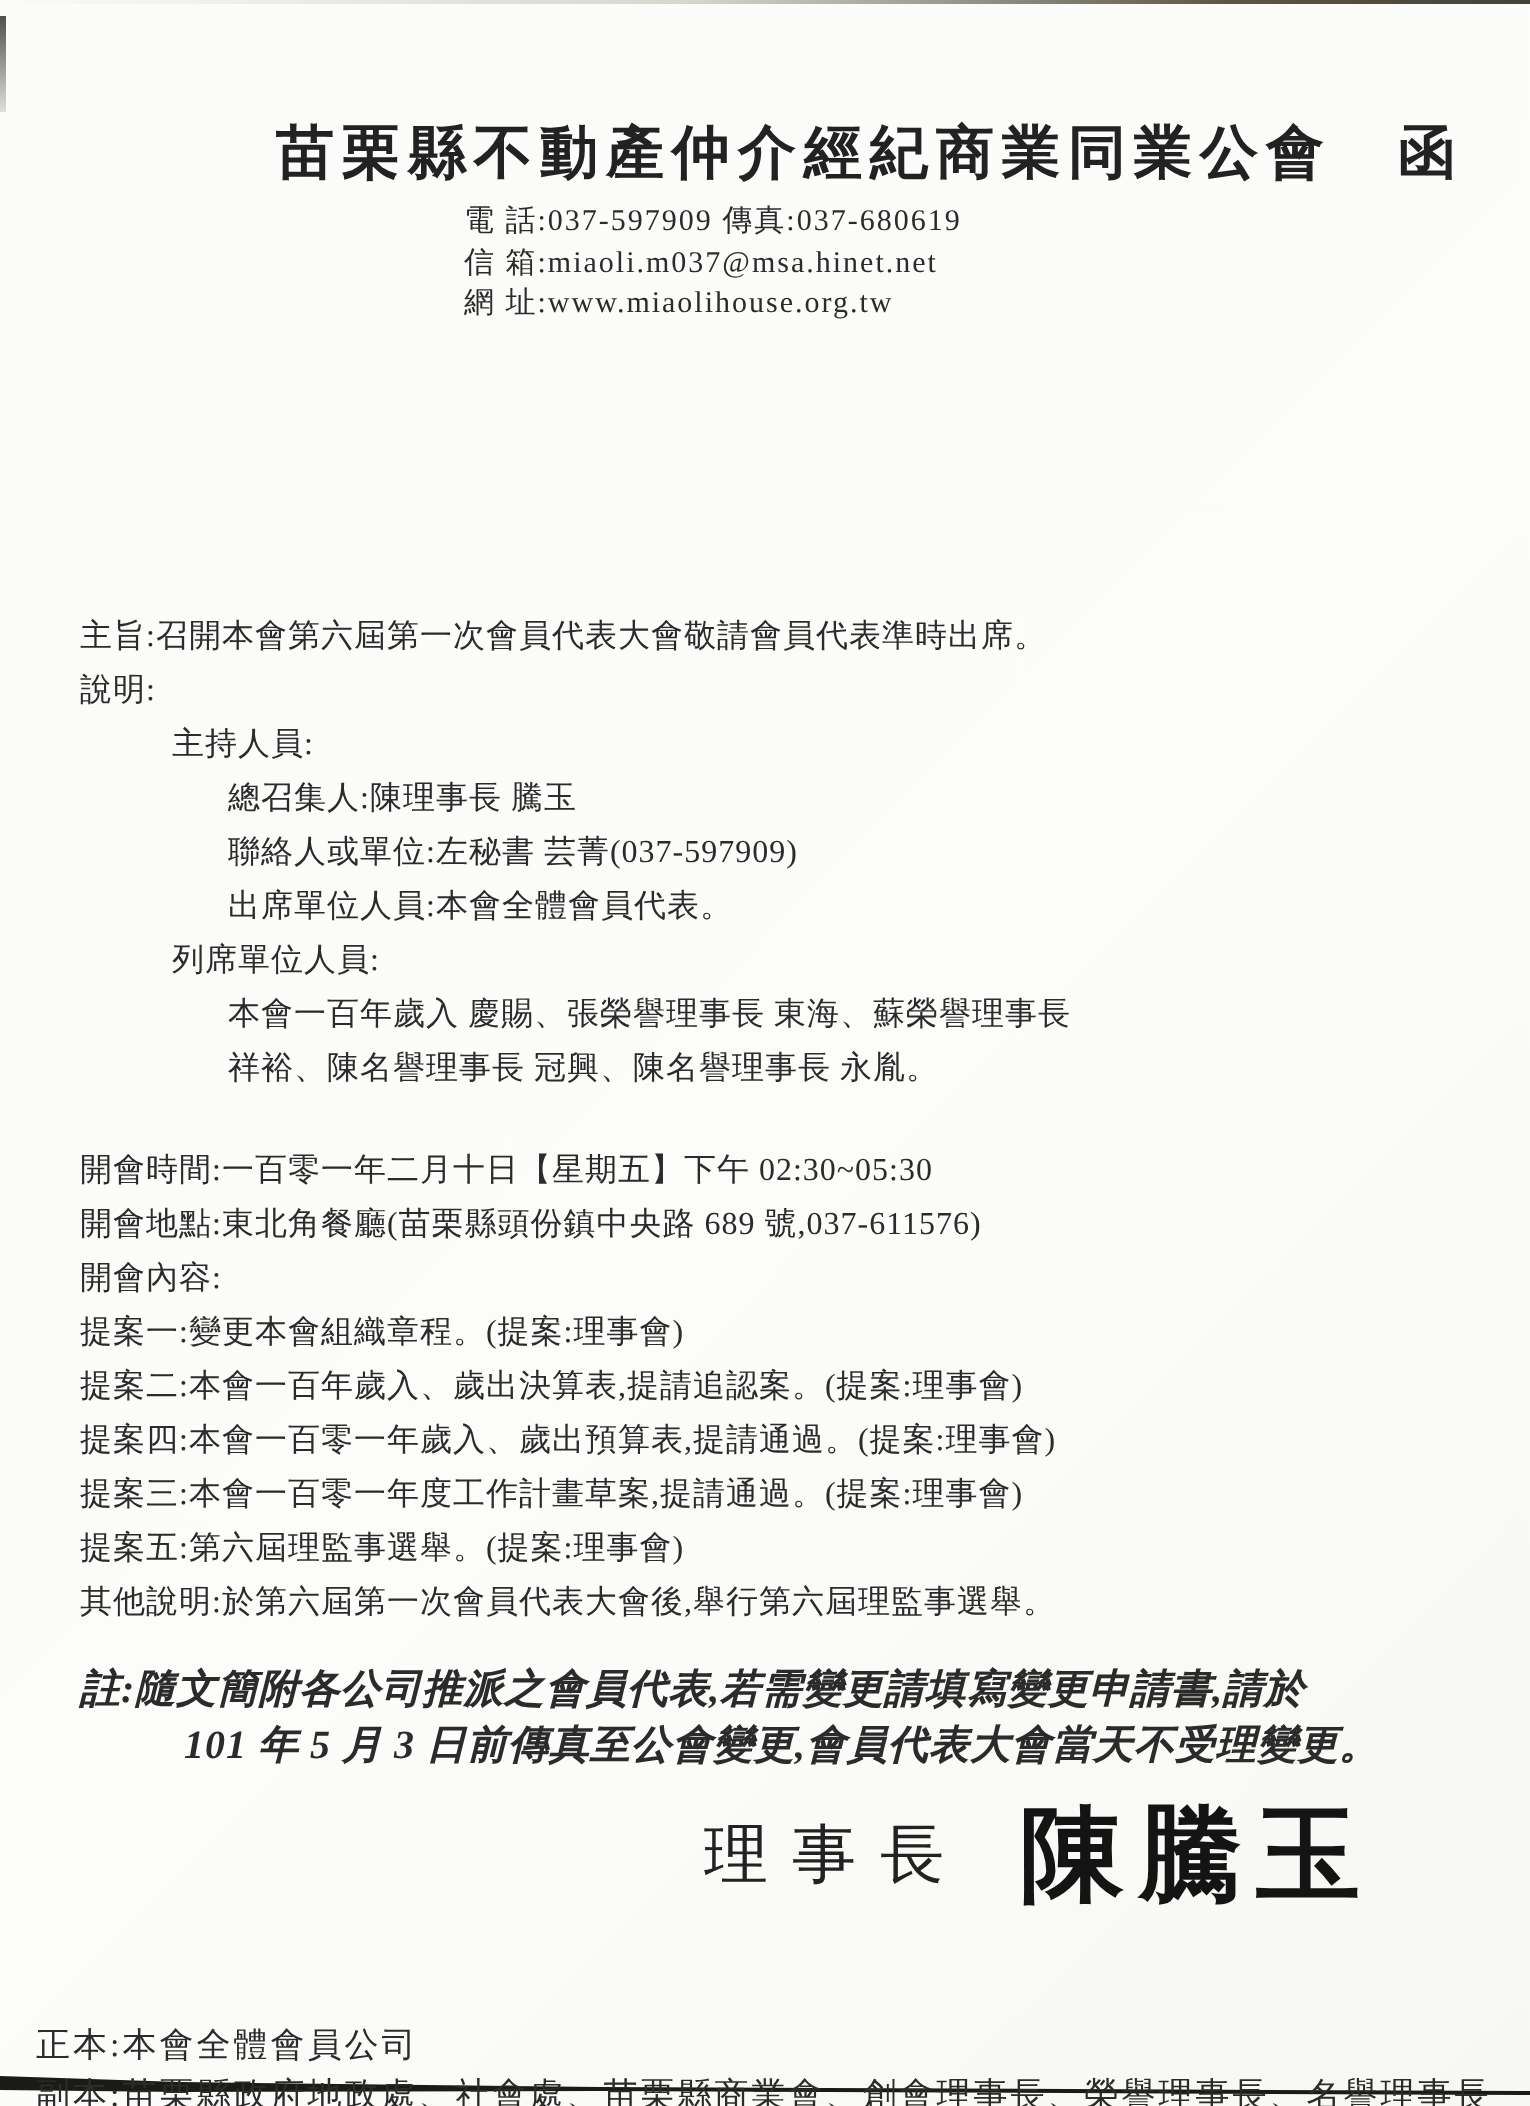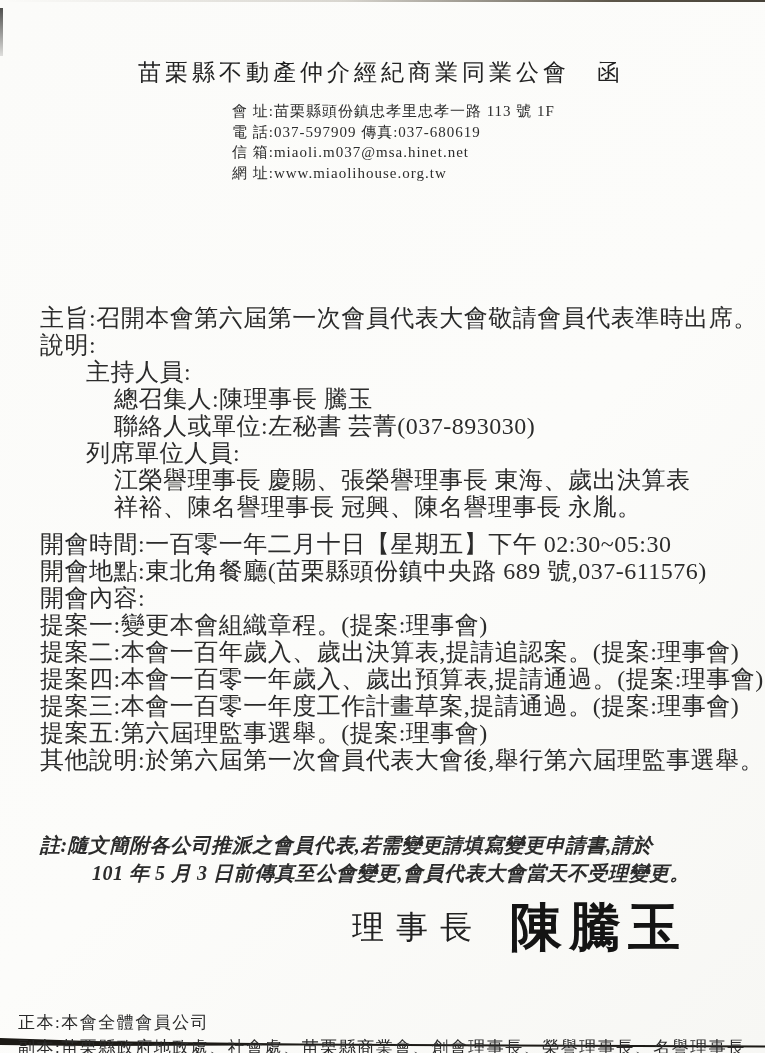--- a/index.html
+++ b/index.html
@@ -24,37 +24,37 @@
   }
   .scan-left-mark {
     position: absolute; top: 8px; left: 0; width: 3px; height: 48px;
     background: linear-gradient(to bottom, rgba(60,60,58,0.9), rgba(60,60,58,0.15));
   }
   .scan-bottom-band { position: absolute; left: 0; top: 1033px; width: 765px; height: 20px; }
 
   
   .title {
     position: absolute; top: 57px; left: 138px;
-    font-size: 23px; font-weight: 400; letter-spacing: 4px;
+    font-size: 29px; font-weight: 700; letter-spacing: 4px;
     white-space: nowrap; color: #222;
   }
   .contact { position: absolute; top: 101px; left: 232px; font-size: 15px; letter-spacing: 1px; }
   .contact .line { height: 20.5px; line-height: 20.5px; white-space: nowrap; }
 
   
   .meta { position: absolute; top: 184px; left: 55px; font-size: 17px; letter-spacing: 4px; }
   .meta .line { height: 23px; line-height: 23px; white-space: nowrap; }
 
   
-  .letter-body { position: absolute; top: 305px; left: 40px; width: 700px; font-size: 24px; letter-spacing: 0.5px; }
+  .letter-body { position: absolute; top: 305px; left: 40px; width: 700px; font-size: 16px; letter-spacing: 0.5px; }
   .letter-body .bl { min-height: 27px; line-height: 27px; white-space: nowrap; }
   .ind0 { padding-left: 0; }
   .ind1 { padding-left: 46px; }
   .ind2 { padding-left: 74px; }
-  .gap-top { margin-top: 10px; }
+  .gap-top { margin-top: 24px; }
 
   
   .note { position: absolute; top: 831px; left: 40px; width: 700px; font-size: 20px; font-weight: bold; letter-spacing: 0.5px; }
   .note .nl { min-height: 28px; line-height: 28px; white-space: nowrap; font-style: italic; }
   .note .nl2 { padding-left: 52px; }
 
   
   .signature { position: absolute; top: 893px; left: 352px; display: flex; align-items: center; }
   .sig-title { font-size: 32px; letter-spacing: 12px; color: #222; }
   .sig-name { font-size: 52px; font-weight: bold; letter-spacing: 7px; margin-left: 26px; color: #141414; white-space: nowrap; }
@@ -70,35 +70,35 @@
 
   <div class="scan-top-line"></div>
   <div class="scan-left-mark"></div>
   <svg class="scan-bottom-band" width="765" height="20" viewBox="0 0 765 20">
     <polygon points="0,5 90,8 300,10.5 765,12.5 765,14.5 300,12.5 90,13 0,12" fill="#1c1a16"></polygon>
   </svg>
 
   <div class="title">苗栗縣不動產仲介經紀商業同業公會　函</div>
 
   <div class="contact">
-    <div class="line">會 址:苗栗縣頭份鎮忠孝里忠孝一路 113 號 1F</div>
     <div class="line">電 話:037-597909 傳真:037-680619</div>
     <div class="line">信 箱:miaoli.m037@msa.hinet.net</div>
     <div class="line">網 址:www.miaolihouse.org.tw</div>
   </div>
 
 
   <div class="letter-body">
     <div class="bl ind0">主旨:召開本會第六屆第一次會員代表大會敬請會員代表準時出席。</div>
     <div class="bl ind0">說明:</div>
     <div class="bl ind1">主持人員:</div>
     <div class="bl ind2">總召集人:陳理事長 騰玉</div>
-    <div class="bl ind2">聯絡人或單位:左秘書 芸菁(037-893030)</div>
+    <div class="bl ind2">聯絡人或單位:左秘書 芸菁(037-597909)</div>
+    <div class="bl ind2">出席單位人員:本會全體會員代表。</div>
     <div class="bl ind1">列席單位人員:</div>
-    <div class="bl ind2">江榮譽理事長 慶賜、張榮譽理事長 東海、歲出決算表</div>
+    <div class="bl ind2">本會一百年歲入 慶賜、張榮譽理事長 東海、蘇榮譽理事長</div>
     <div class="bl ind2">祥裕、陳名譽理事長 冠興、陳名譽理事長 永胤。</div>
     <div class="bl ind0 gap-top">開會時間:一百零一年二月十日【星期五】下午 02:30~05:30</div>
     <div class="bl ind0">開會地點:東北角餐廳(苗栗縣頭份鎮中央路 689 號,037-611576)</div>
     <div class="bl ind0">開會內容:</div>
     <div class="bl ind0">提案一:變更本會組織章程。(提案:理事會)</div>
     <div class="bl ind0">提案二:本會一百年歲入、歲出決算表,提請追認案。(提案:理事會)</div>
     <div class="bl ind0">提案四:本會一百零一年歲入、歲出預算表,提請通過。(提案:理事會)</div>
     <div class="bl ind0">提案三:本會一百零一年度工作計畫草案,提請通過。(提案:理事會)</div>
     <div class="bl ind0">提案五:第六屆理監事選舉。(提案:理事會)</div>
     <div class="bl ind0">其他說明:於第六屆第一次會員代表大會後,舉行第六屆理監事選舉。</div>

